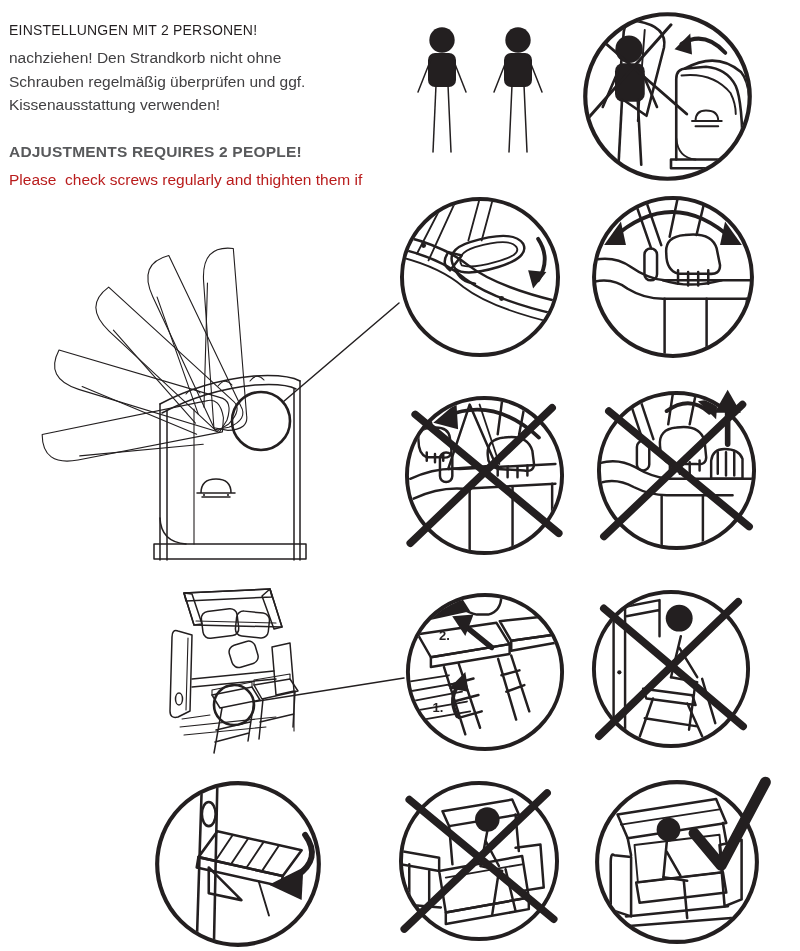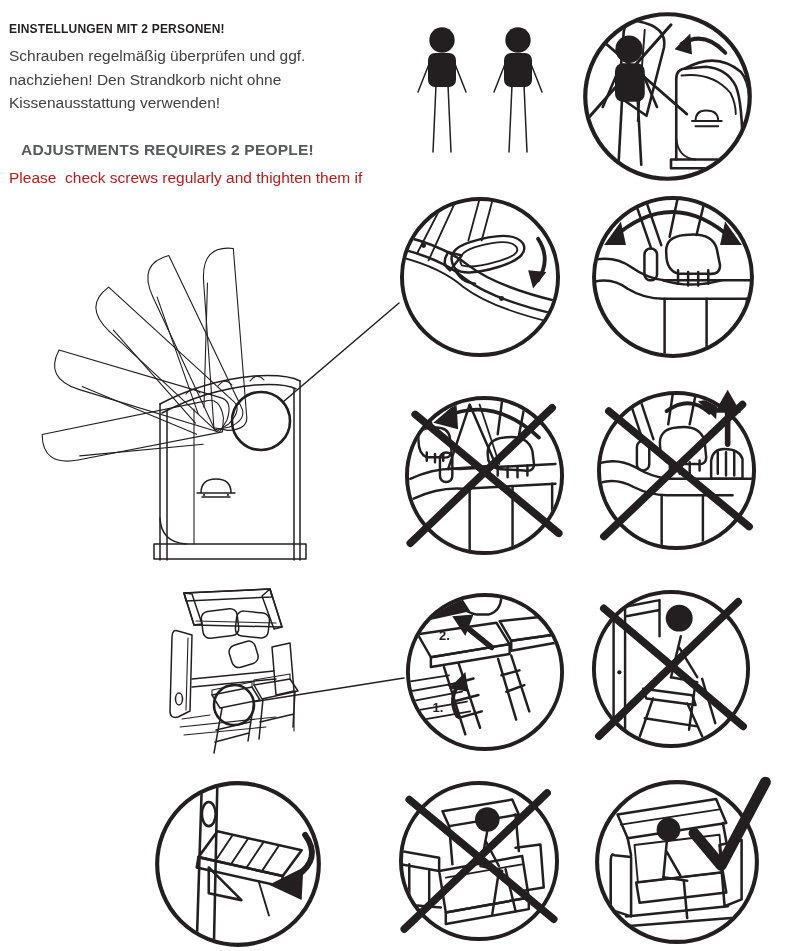--- a/index.html
+++ b/index.html
@@ -1,21 +1,21 @@
 <!DOCTYPE html>
 <html><head>
 <meta charset="utf-8">
 <style>
   html,body{margin:0;padding:0;background:#fff}
   .page{position:relative;width:800px;height:951px;background:#fff;overflow:hidden;
         font-family:"Liberation Sans",sans-serif;color:#231f20}
   .abs{position:absolute}
   .copy{position:absolute;left:9px;top:22px;width:378px}
-  .h-de{font-size:12px;font-weight:bold;letter-spacing:.2px;color:#231f20;margin:0 0 8px;white-space:pre}
-  .h-en{font-size:15.5px;font-weight:bold;letter-spacing:.2px;color:#58595b;margin:26px 12px 7px;white-space:pre}
+  .h-de{font-size:14px;font-weight:normal;letter-spacing:.2px;color:#231f20;margin:0 0 8px;white-space:pre}
+  .h-en{font-size:15.5px;font-weight:bold;letter-spacing:.2px;color:#58595b;margin:26px 0 7px;white-space:pre}
   .bl{font-size:15.5px;line-height:23.5px;white-space:pre}
   .bl-de{color:#414042}
   .bl-en{color:#b91c1c}
   .pic{position:absolute}
   .pic svg,.fig svg,.ppl svg{display:block;width:100%;height:100%;overflow:visible}
   
   .art path,.art line,.art circle,.art rect,.art ellipse{
      fill:none;stroke:#231f20;stroke-width:1.5;stroke-linecap:round;stroke-linejoin:round}
   .art .thin{stroke-width:1.1}
   .art .ring{fill:#fff;stroke-width:2.4}
@@ -31,22 +31,22 @@
   .art .hatch{stroke:#231f20;stroke-width:1}
   .step{position:absolute;font-weight:bold;font-size:13px;color:#231f20}
 </style>
 </head>
 <body>
 
 <div class="page art">
 
   <section class="copy">
     <h1 class="h-de">EINSTELLUNGEN MIT 2 PERSONEN!</h1>
+    <div class="bl bl-de">nachziehen! Den Strandkorb nicht ohne</div>
     <div class="bl bl-de">Schrauben regelmäßig überprüfen und ggf.</div>
-    <div class="bl bl-de">nachziehen! Den Strandkorb nicht ohne</div>
     <div class="bl bl-de">Kissenausstattung verwenden!</div>
     <h2 class="h-en">ADJUSTMENTS REQUIRES 2 PEOPLE!</h2>
     <div class="bl bl-en">Please  check screws regularly and thighten them if</div>
   </section>
 
   <div class="abs ppl" style="left:404px;top:26px;width:152px;height:132px">
     <svg viewBox="0 0 152 132">
       <g transform="translate(8,0)">
         <circle class="f" cx="30" cy="14" r="12.7"></circle>
         <rect class="f" x="16" y="27" width="28" height="34" rx="7"></rect>

